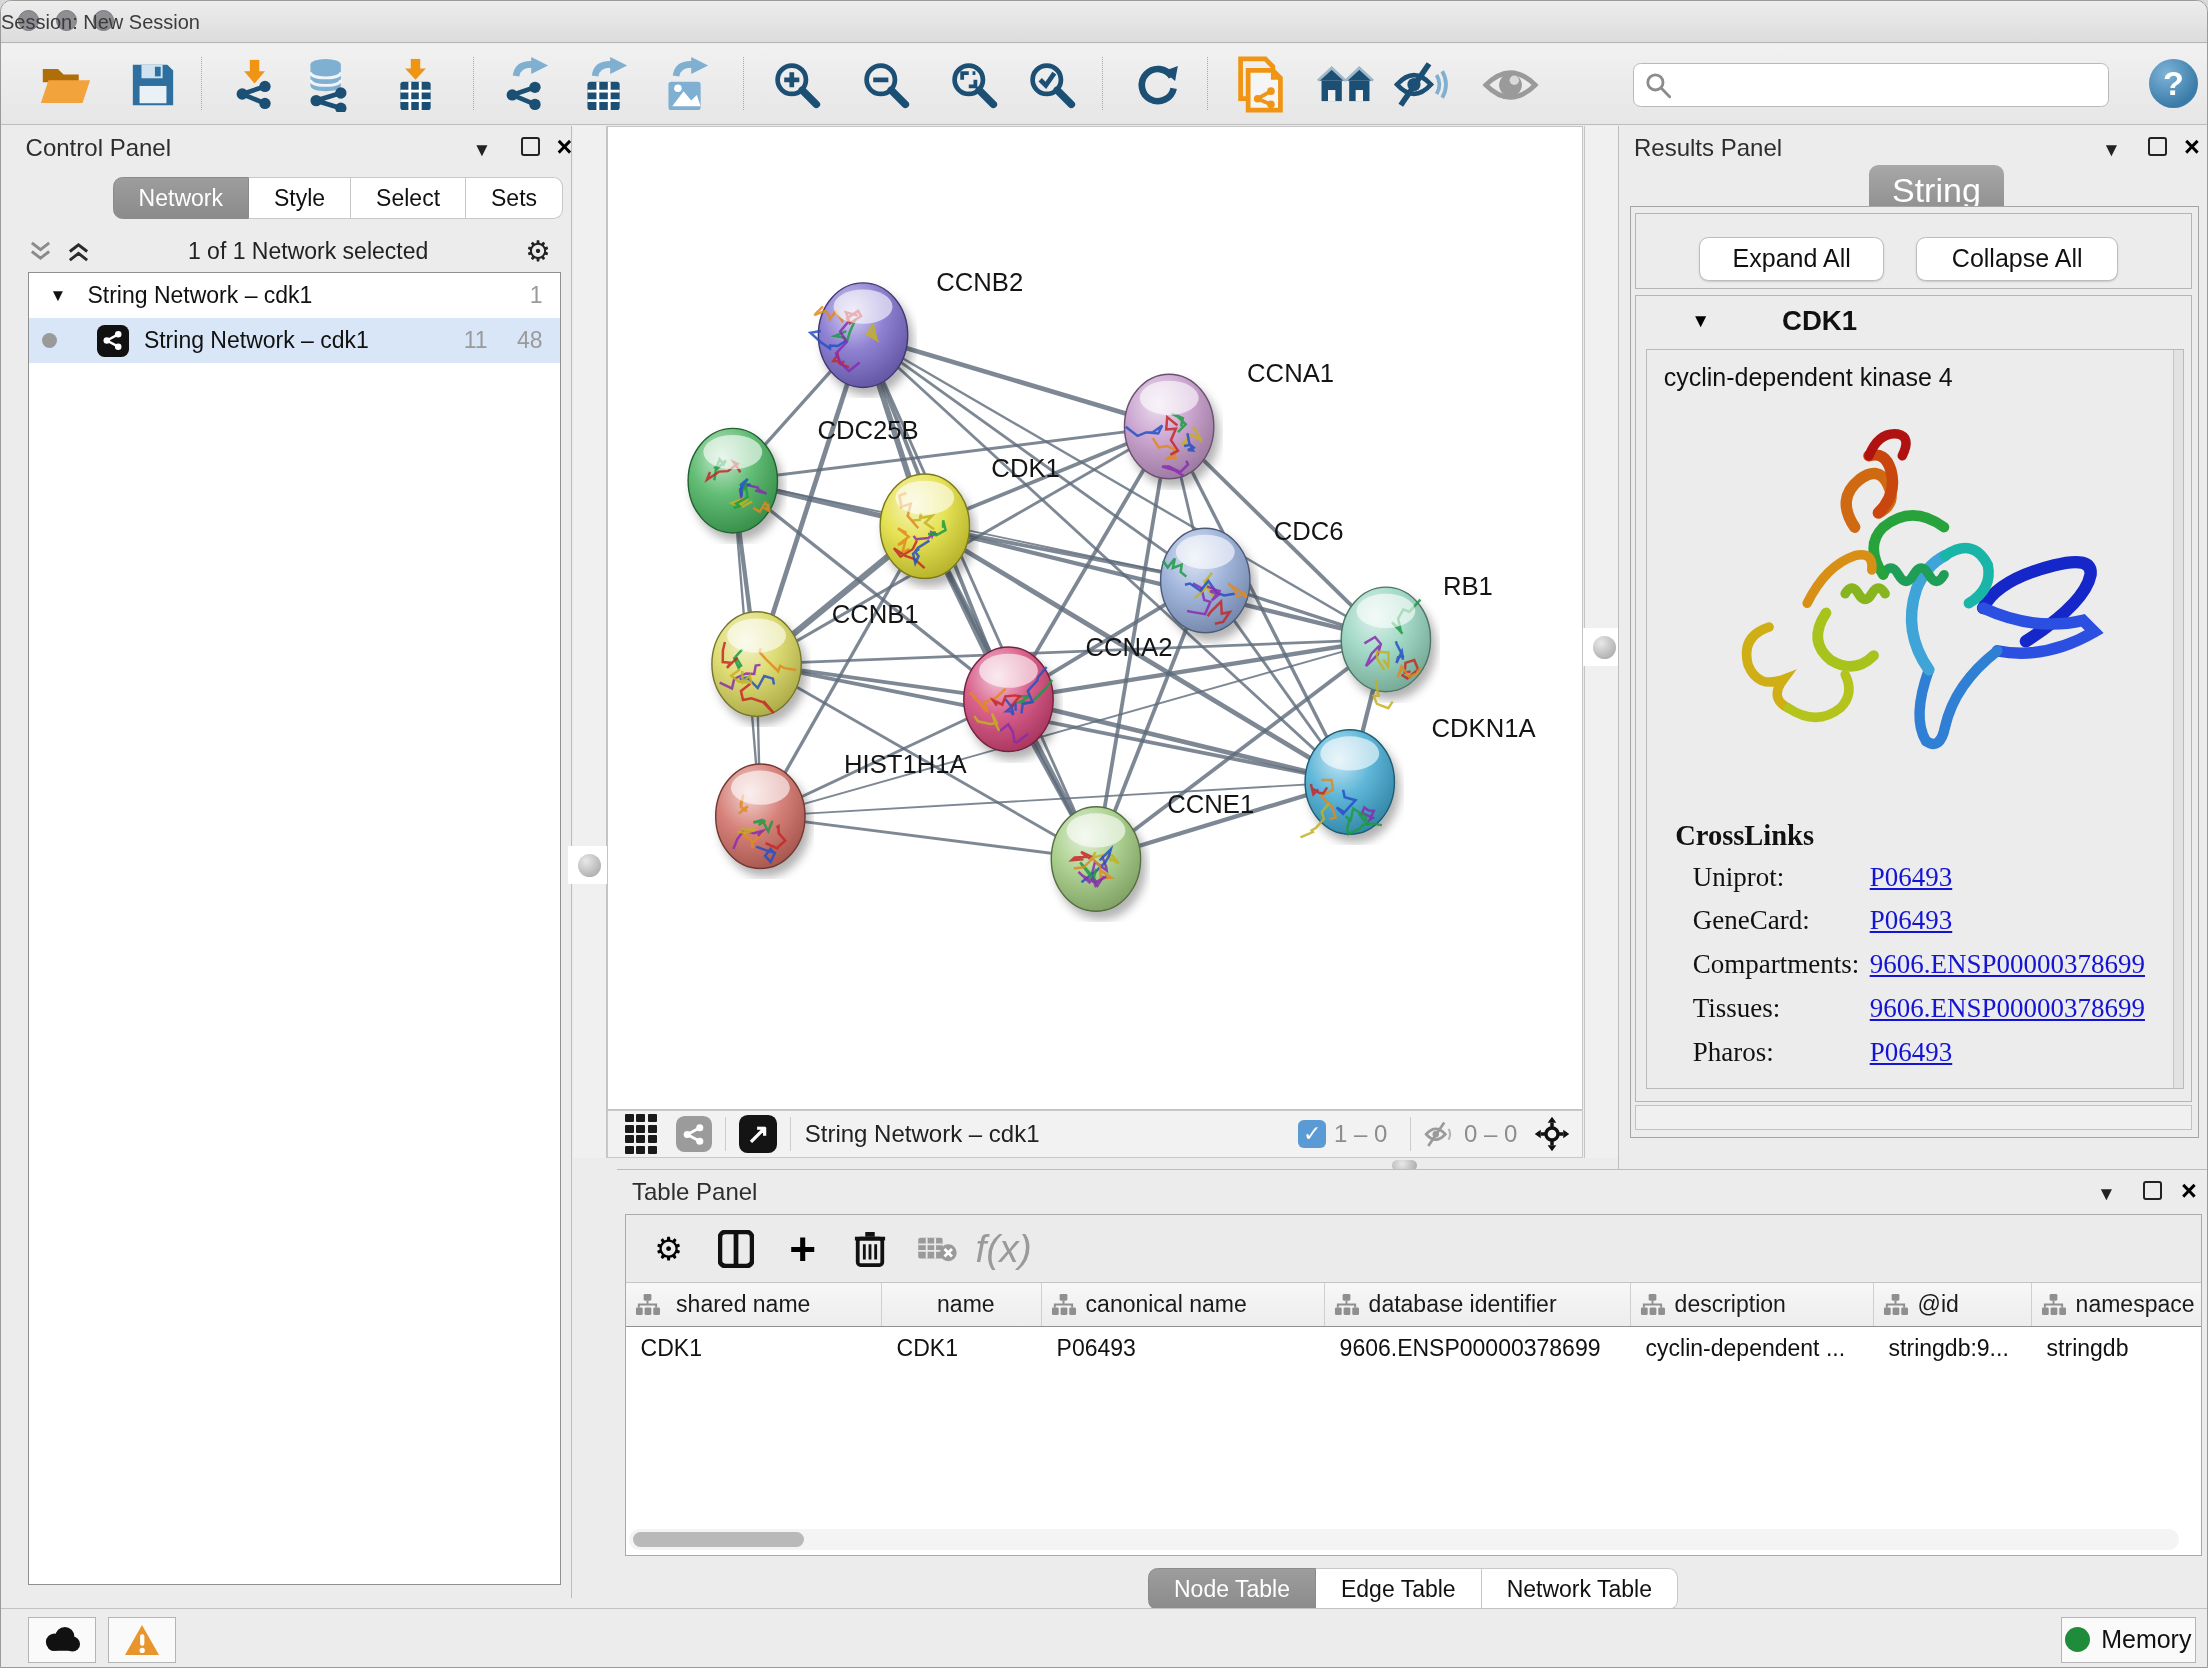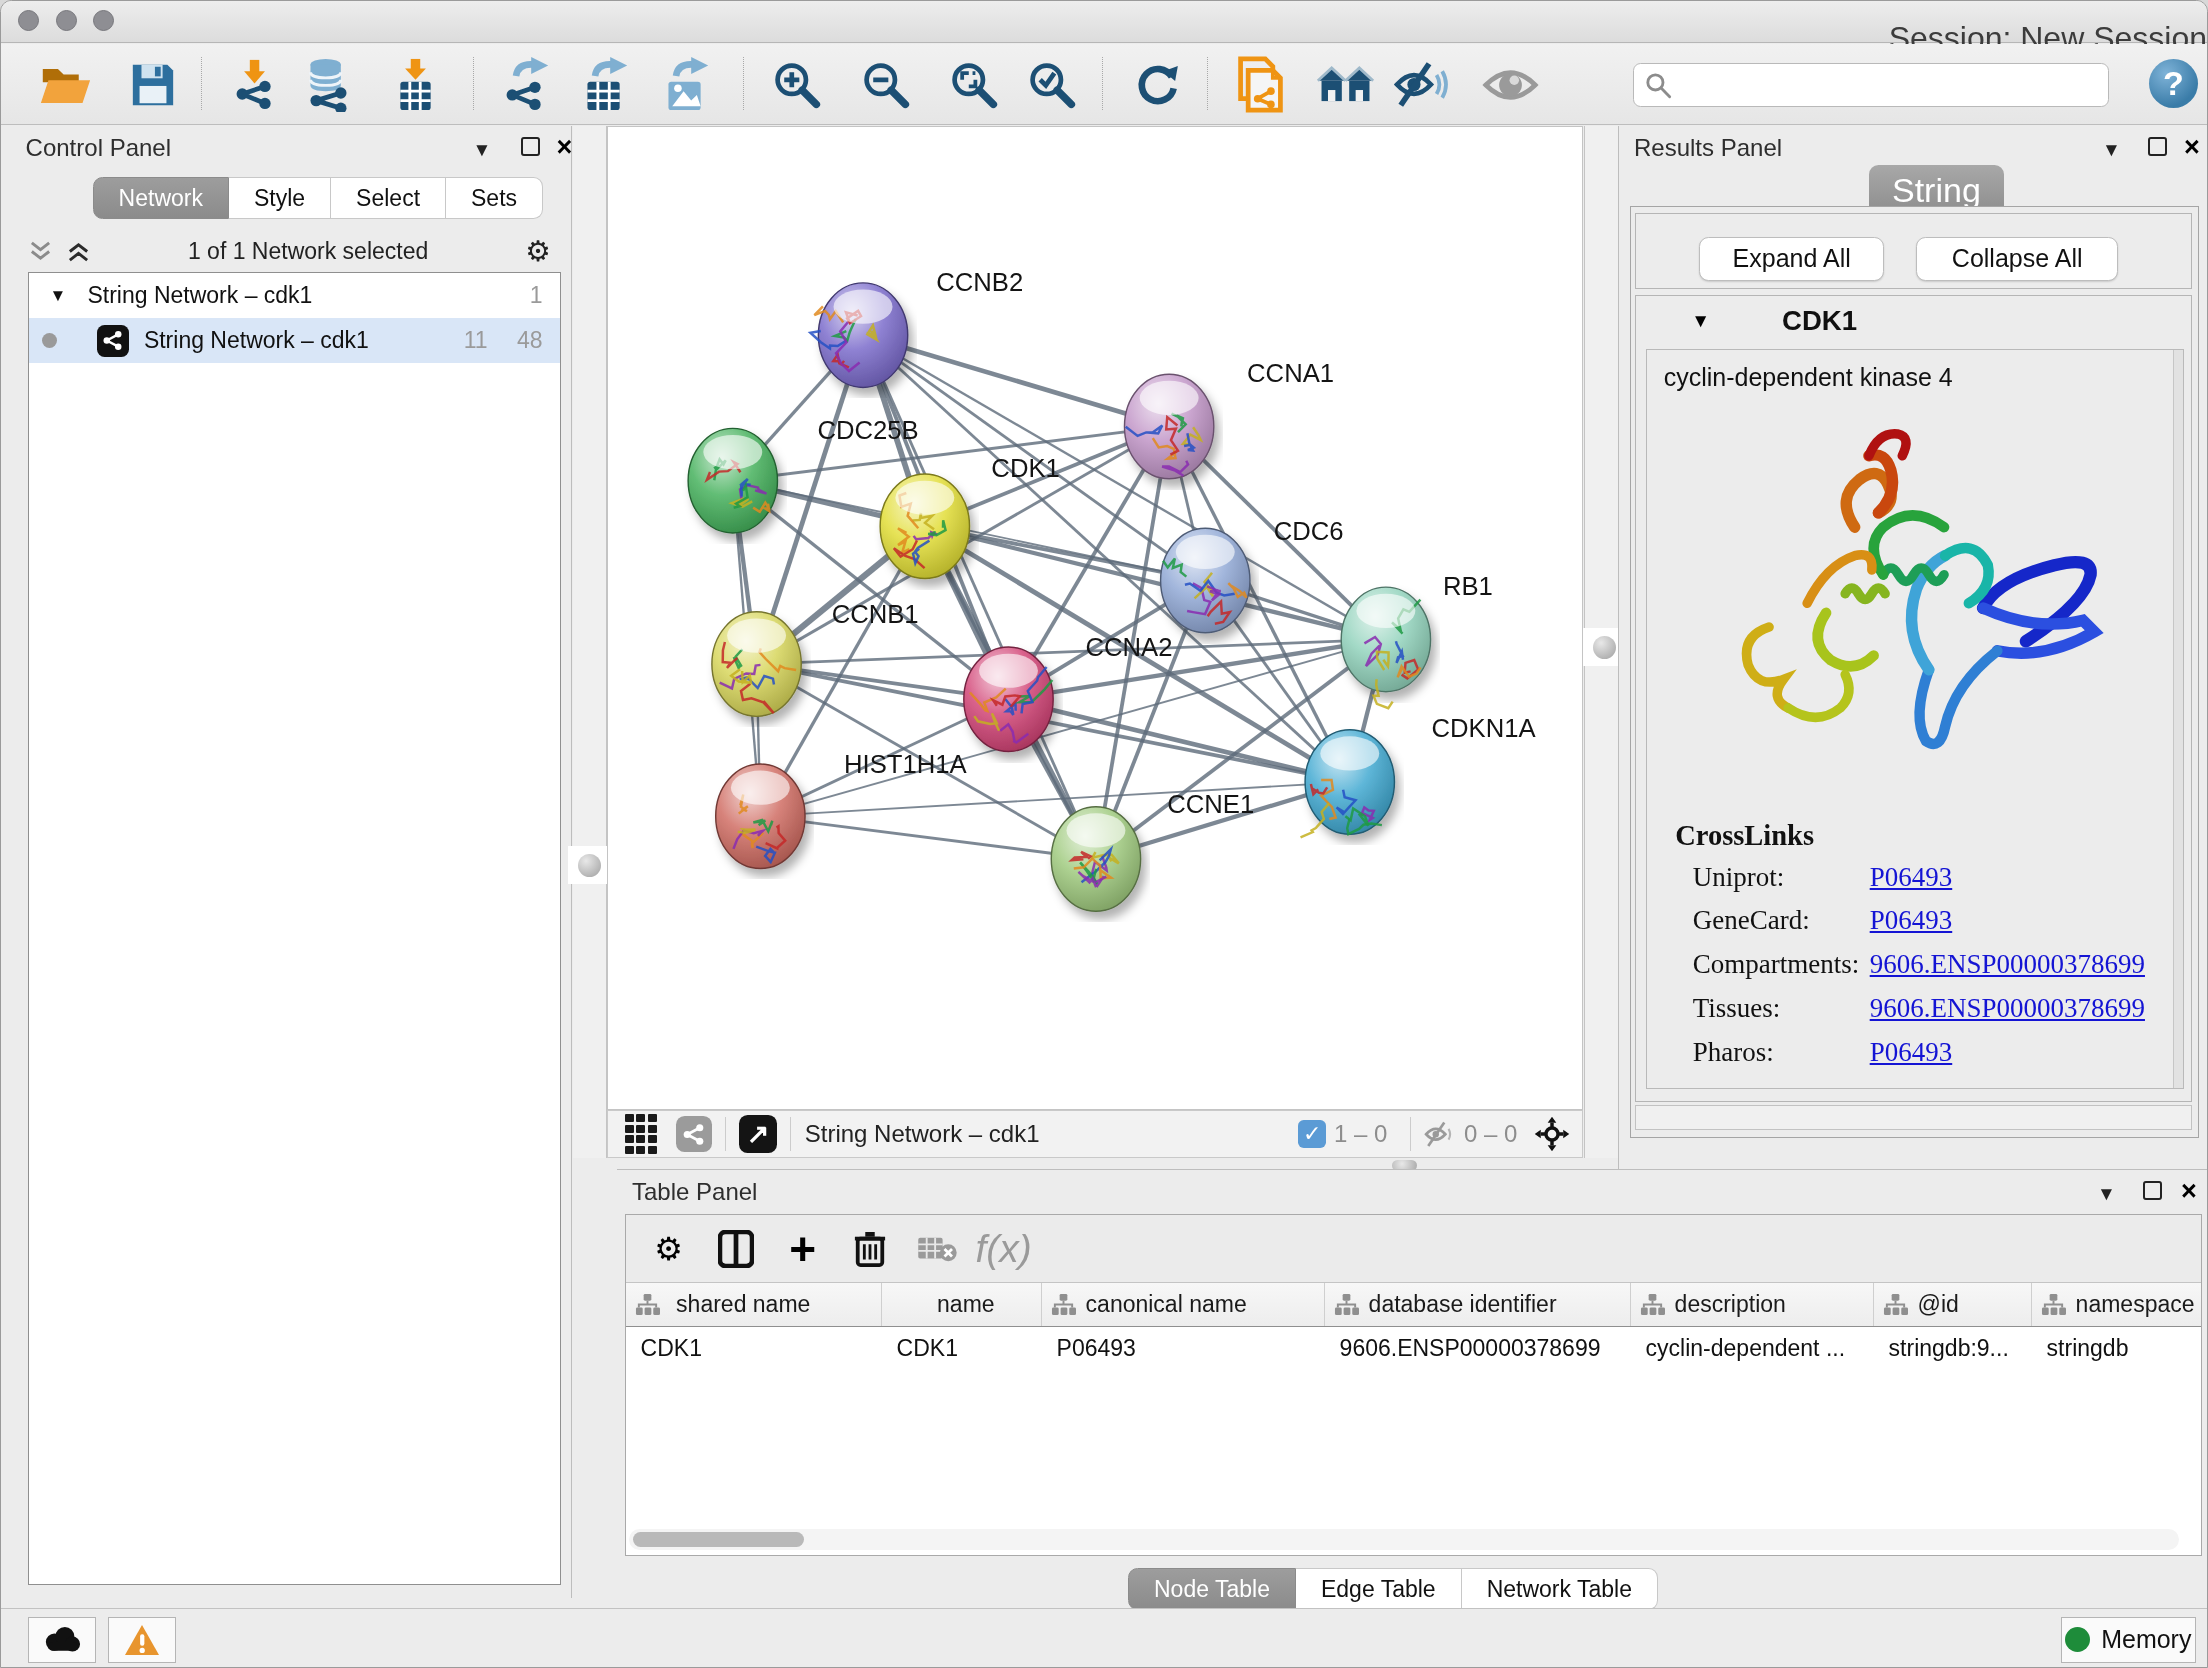--- a/index.html
+++ b/index.html
@@ -5,21 +5,21 @@
   * { margin:0; padding:0; box-sizing:border-box; }
   html,body { width:2208px; height:1668px; background:#d8d8d8; font-family:"Liberation Sans", sans-serif; }
   .window { position:absolute; inset:0; background:#ececec; border-radius:11.4px 11.4px 0 0; overflow:hidden; border:1px solid #9a9a9a; }
 
   
   .titlebar { position:absolute; left:0; top:0; width:100%; height:42px;
     background:linear-gradient(#ededed,#dcdcdc); border-bottom:1px solid #b6b6b6; }
   .traffic { position:absolute; top:8.6px; width:21px; height:21px; border-radius:50%;
     background:#8e8e93; border:1px solid #77777c; }
   .t1{left:17px}.t2{left:55px}.t3{left:92px}
-  .win-title { position:absolute; top:19px; width:100%; text-align:right; font-size:32px; color:#3c3c3c; }
+  .win-title { position:absolute; top:10px; width:100%; text-align:left; font-size:20px; color:#3c3c3c; }
 
   
   .toolbar { position:absolute; left:0; top:43px; width:100%; height:81px; background:linear-gradient(#f1f1f1,#e6e6e6); border-bottom:1px solid #bdbdbd; }
   .tbtn { position:absolute; top:11.4px; width:59px; height:59px; display:flex; align-items:center; justify-content:center; }
   .tsep { position:absolute; top:13.3px; height:53px; width:0; border-left:1.9px dotted #a8a8a8; }
   .searchbox { position:absolute; left:1632px; top:19px; width:476px; height:44px; background:#fff; border:1px solid #b9b9b9; border-radius:7.6px; display:flex; align-items:center; padding-left:9.5px; }
   .searchbox input { border:none; outline:none; font-size:23px; width:418px; background:transparent; color:#333; }
   .helpbtn { position:absolute; left:2148px; top:15px; width:49px; height:49px; border-radius:50%;
     background:radial-gradient(circle at 35% 30%, #7fb3d8, #3a7ca8 70%); color:#fff; font-size:34px; font-weight:bold; display:flex; align-items:center; justify-content:center; }
 
@@ -27,21 +27,21 @@
   .panel-title { font-size:24px; color:#2e2e2e; }
   .sq { display:inline-block; width:19px; height:19px; border:2.9px solid #222; border-radius:2.9px; }
 
   
   .control-panel { position:absolute; left:7.6px; top:125px; width:563px; height:1472px; background:#ececec; border-right:1px solid #bdbdbd; }
   .cp-header { position:absolute; left:17px; top:9.5px; }
   .seg { position:absolute; display:flex; }
   .seg .segbtn { font-size:23px; padding:6.7px 25px; background:#fff; border:1px solid #c8c8c8; border-left:none; color:#111; }
   .seg .segbtn:first-child { border-left:1px solid #c8c8c8; border-radius:9.5px 0 0 9.5px; }
   .seg .segbtn:last-child { border-radius:0 9.5px 9.5px 0; }
-  .seg .segbtn.sel { background:linear-gradient(#9d9d9d,#8b8b8b); color:#fff; border-color:#8b8b8b; }
+  .seg .segbtn.sel { background:linear-gradient(#9d9d9d,#8b8b8b); color:#fff; border-color:#8b8b8b;margin-left:20px; }
   .cp-tabs { left:84px; top:51px; }
   .cp-subhead { position:absolute; left:19px; top:103px; width:529px; height:44px; display:flex; align-items:center; font-size:23px; color:#222; }
   .cp-subhead .mid { flex:1; text-align:center; }
   .cp-list { position:absolute; left:19px; top:146px; width:533px; height:1313px; background:#fff; border:1.9px solid #8f8f8f; }
   .cp-row { position:relative; height:45px; display:flex; align-items:center; font-size:23px; color:#111; }
   .cp-row.sel { background:#d9e6f7; }
   .cp-count { color:#9a9a9a; }
   .badge-share { width:32px; height:32px; background:#111; border-radius:7.6px; display:flex; align-items:center; justify-content:center; }
   .dot-gray { width:15px; height:15px; border-radius:50%; background:#9a9a9a; }
 

